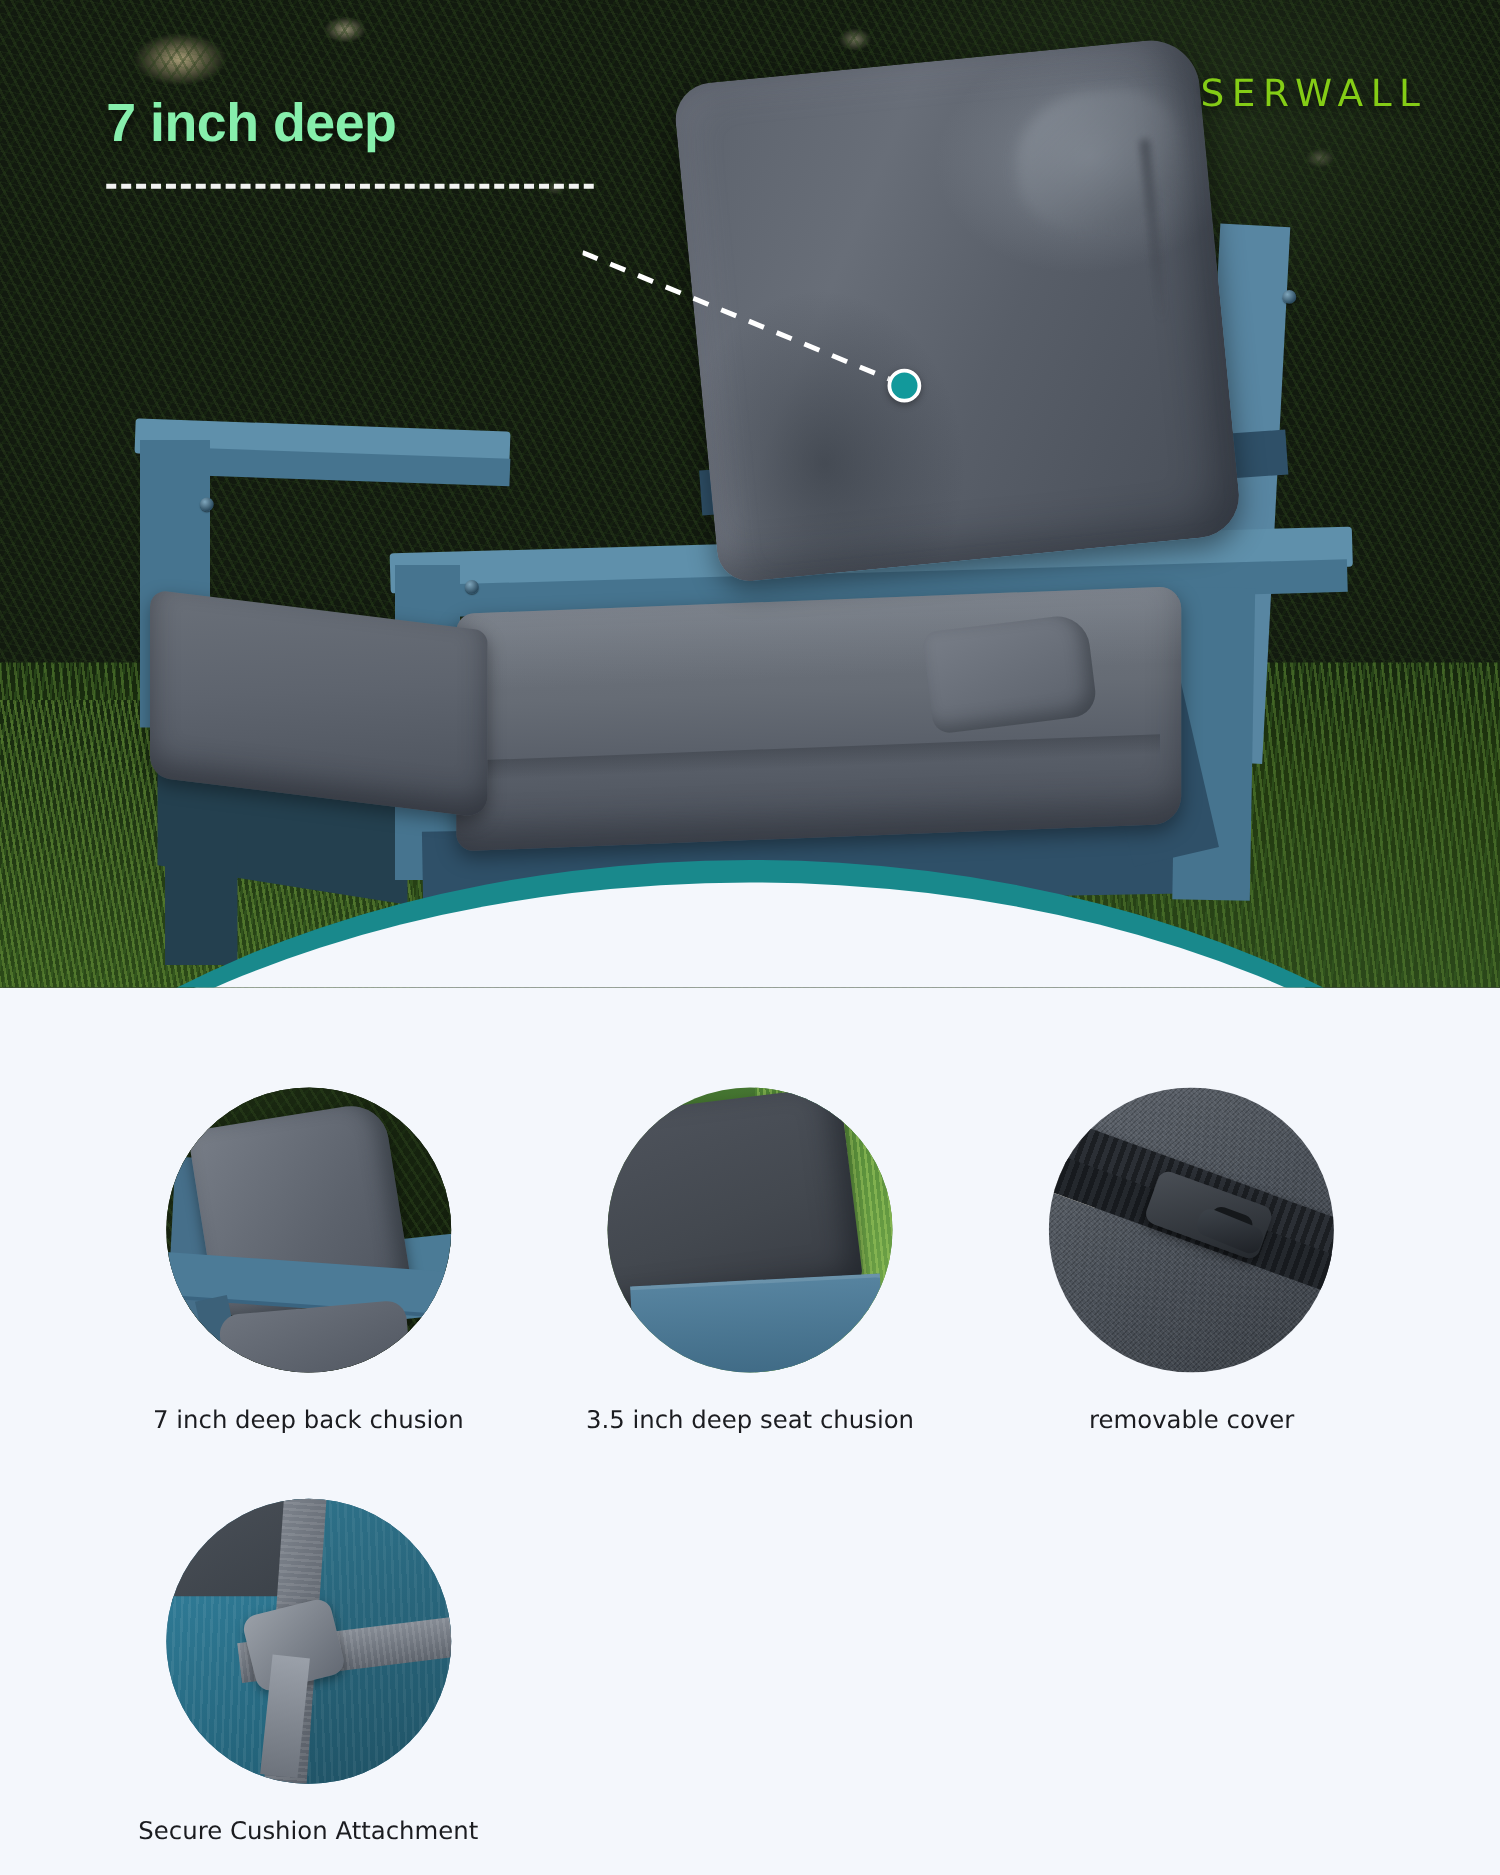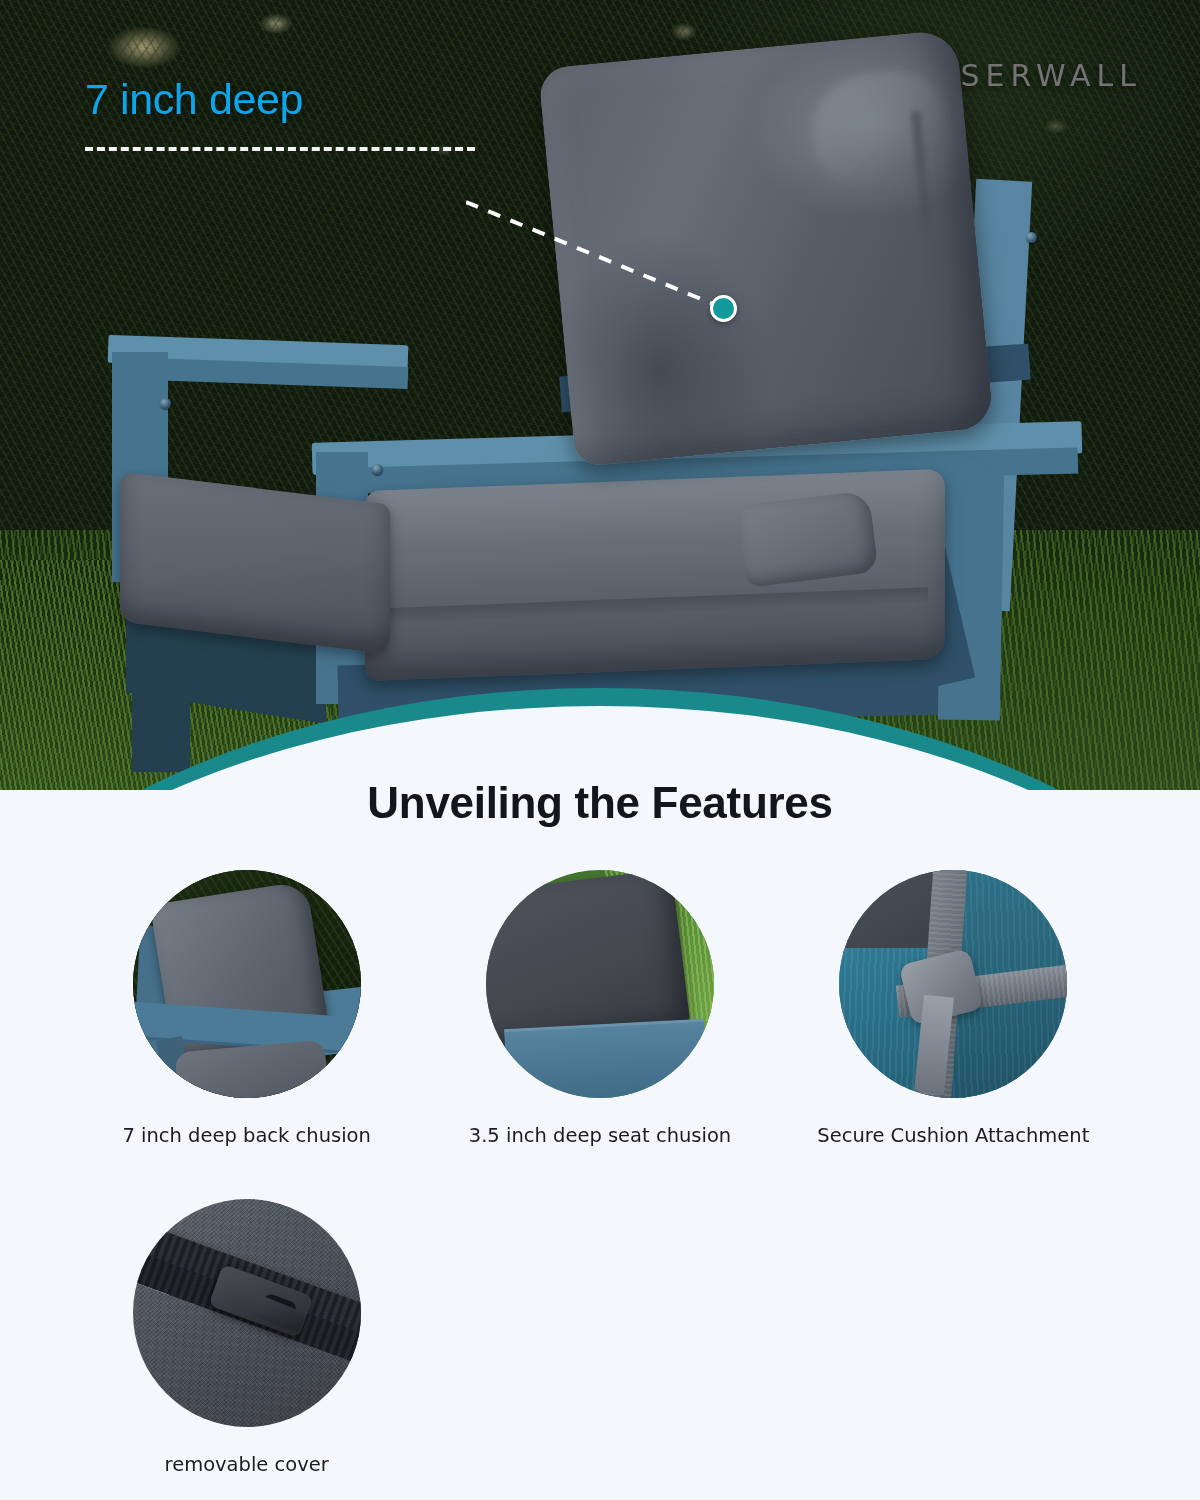--- a/index.html
+++ b/index.html
@@ -132,21 +132,21 @@
     position:absolute; left:-130px; top:688px; width:1460px; height:460px;
     border-radius:50% 50% 0 0 / 100% 100% 0 0;
     background:#f4f7fc;
     border-top:18px solid #19898c;
     z-index:6;
   }
 
   
   .hero-text { position:absolute; left:85px; top:75px; width:430px; z-index:5; }
   .headline {
-    color:#0ea5e9; font-size:43px; font-weight:400; line-height:1.16;
+    color:#86efac; font-size:43px; font-weight:700; line-height:1.16;
     letter-spacing:-.4px;
     text-shadow:0 2px 8px rgba(0,0,0,.55);
   }
   .rule {
     margin-top:22px; height:0;
     border-top:4px dashed #ffffff;
     width:390px;
     opacity:.95;
   }
   .subcopy {
@@ -158,21 +158,21 @@
     position:absolute; left:466px; top:200px; width:268px; height:116px; z-index:5;
   }
   .dot {
     position:absolute; left:710px; top:295px; width:27px; height:27px;
     border-radius:50%; background:#12999b; border:3px solid #fff; z-index:6;
     box-shadow:0 2px 6px rgba(0,0,0,.35);
   }
 
   .logo {
     position:absolute; right:58px; top:58px; z-index:7;
-    color:#737373; font-size:30px; letter-spacing:6px; font-weight:400;
+    color:#84cc16; font-size:30px; letter-spacing:6px; font-weight:400;
     font-family:"DejaVu Sans", sans-serif;
     text-shadow:0 2px 7px rgba(0,0,0,.6);
   }
 
   
   .features { position:absolute; left:0; top:770px; width:1200px; height:730px; z-index:8; }
   .section-title {
     position:absolute; top:8px; left:0; width:1200px; text-align:center;
     font-size:44px; font-weight:700; color:#15161a; letter-spacing:-.3px;
   }
@@ -349,21 +349,20 @@
   <svg class="dash-angle" viewBox="0 0 268 116">
     <line x1="0" y1="2" x2="252" y2="106" stroke="#ffffff" stroke-width="4" stroke-dasharray="13 11" stroke-linecap="butt"></line>
   </svg>
   <div class="dot"></div>
 
   <div class="logo">SERWALL</div>
 </div>
 
 <div class="features">
 
-  <div class="section-title">Unveiling the Features</div>
 
   <div class="grid">
 
     <div class="cell">
       <div class="thumb t1">
         <div class="bg-leaf"></div>
         <div class="post"></div>
         <div class="back"></div>
         <div class="cush"></div>
         <div class="rail"></div>
@@ -379,37 +378,37 @@
         <div class="frame"></div>
         <div class="cu"></div>
         <div class="slat"></div>
       </div>
       <div class="caption">3.5 inch deep seat chusion</div>
     </div>
 
 
 
     <div class="cell">
+      <div class="thumb t5">
+        <div class="foamgap"></div>
+        <div class="ztrack"></div>
+        <div class="ztrack2"></div>
+        <div class="slider"></div>
+        <div class="pull"></div>
+      </div>
+      <div class="caption">removable cover</div>
+    </div>
+
+    <div class="cell">
       <div class="thumb t6">
         <div class="dark"></div>
         <div class="blueL"></div>
         <div class="blueR"></div>
         <div class="strapV"></div>
         <div class="strapH"></div>
         <div class="knot"></div>
         <div class="tail"></div>
       </div>
       <div class="caption">Secure Cushion Attachment</div>
     </div>
 
-    <div class="cell">
-      <div class="thumb t5">
-        <div class="foamgap"></div>
-        <div class="ztrack"></div>
-        <div class="ztrack2"></div>
-        <div class="slider"></div>
-        <div class="pull"></div>
-      </div>
-      <div class="caption">removable cover</div>
-    </div>
-
   </div>
 </div>
 
 </body></html>

